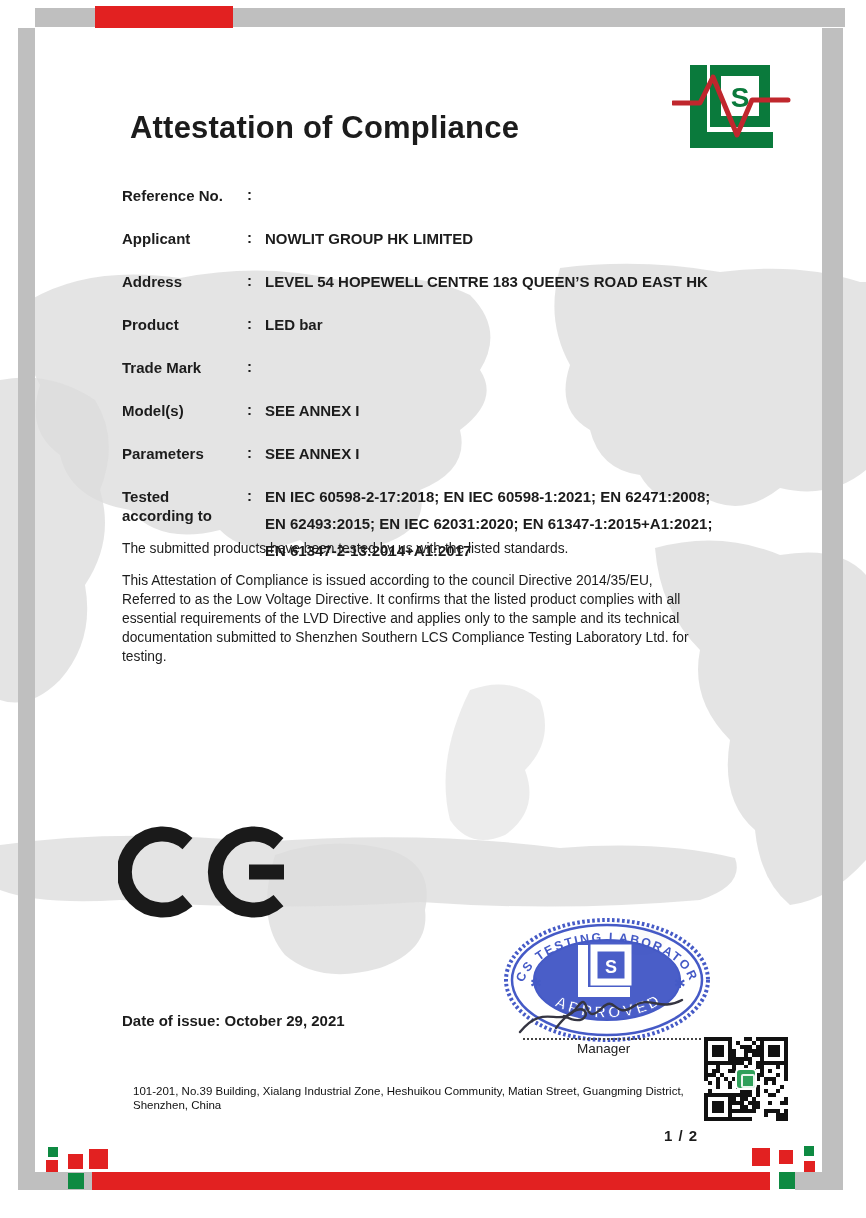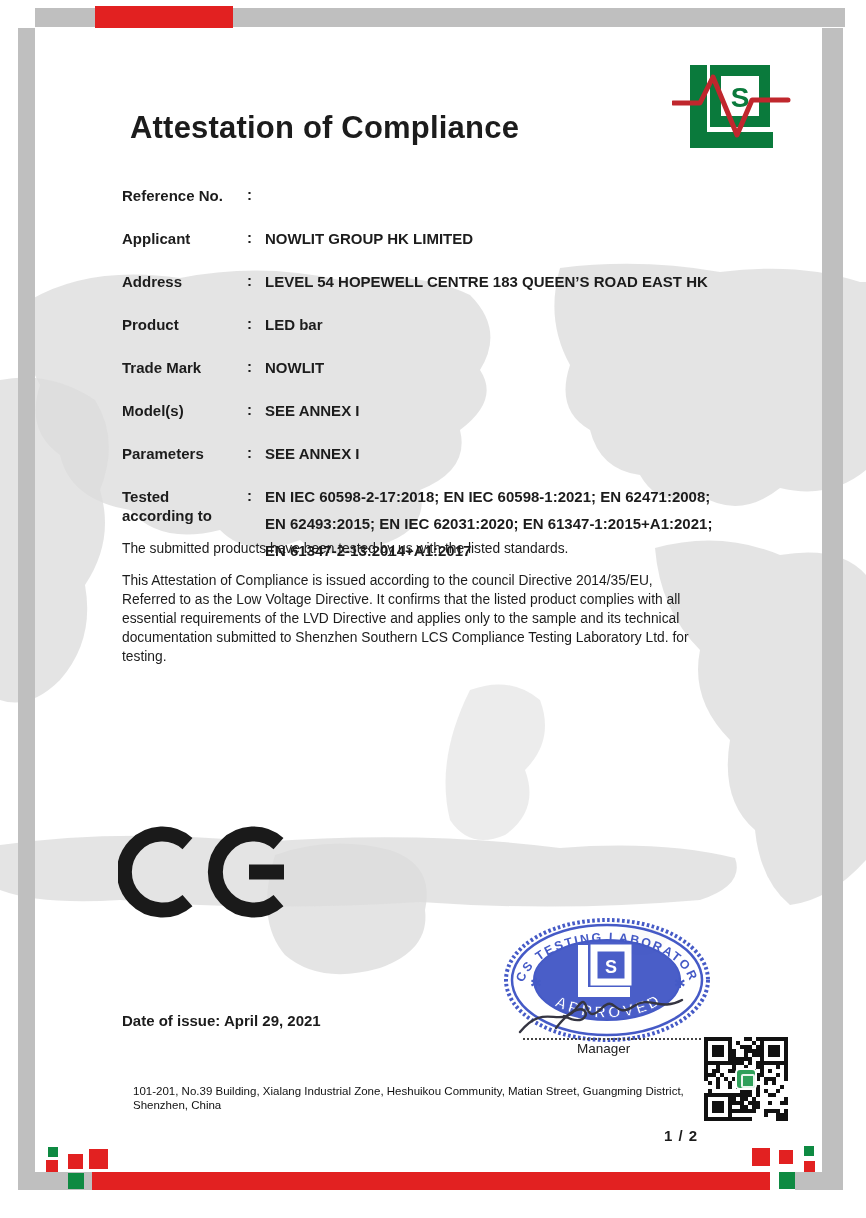--- a/index.html
+++ b/index.html
@@ -108,21 +108,20 @@
       <span class="val">LEVEL 54 HOPEWELL CENTRE 183 QUEEN’S ROAD EAST HK</span>
     </div>
     <div class="frow">
       <span class="lab">Product</span>
       <span class="colon">:</span>
       <span class="val">LED bar</span>
     </div>
     <div class="frow">
       <span class="lab">Trade Mark</span>
       <span class="colon">:</span>
-      <span class="val">NOWLIT</span>
     </div>
     <div class="frow">
       <span class="lab">Model(s)</span>
       <span class="colon">:</span>
       <span class="val">SEE ANNEX I</span>
     </div>
     <div class="frow">
       <span class="lab">Parameters</span>
       <span class="colon">:</span>
       <span class="val">SEE ANNEX I</span>
@@ -145,21 +144,21 @@
 testing.</div>
 
   <svg class="abs content" style="left:118px;top:822px;" width="195" height="100" viewBox="0 0 195 100">
     <g fill="none" stroke="#1a1a1a" stroke-width="15">
       <path d="M 69.5,21.5 A 38,38 0 1 0 69.5,78.5"></path>
       <path d="M 160.5,21.5 A 38,38 0 1 0 160.5,78.5"></path>
       <line x1="131" y1="50" x2="166" y2="50"></line>
     </g>
   </svg>
 
-  <div class="abs content" id="date-issue">Date of issue: April 29, 2021</div>
+  <div class="abs content" id="date-issue">Date of issue: October 29, 2021</div>
 
   <svg class="abs content" id="stamp" width="222" height="138" viewBox="0 0 222 138">
     <defs>
       <path id="arcTop" d="M 26,66 A 84,48 0 0 1 192,66" fill="none"></path>
       <path id="arcBot" d="M 42,78 A 74,42 0 0 0 178,74" fill="none"></path>
     </defs>
     <ellipse cx="109" cy="64" rx="101" ry="60" fill="none" stroke="#3c52c4" stroke-width="4" stroke-dasharray="2.6 2.4"></ellipse>
     <ellipse cx="109" cy="64" rx="95" ry="55" fill="#ffffff" fill-opacity="0.85" stroke="#3c52c4" stroke-width="2.5"></ellipse>
     <ellipse cx="109" cy="64" rx="73" ry="40" fill="#4156c6" stroke="#3c52c4" stroke-width="2"></ellipse>
     <text font-family="Liberation Sans, sans-serif" font-size="12.5" font-weight="bold" fill="#3c52c4" letter-spacing="2">

